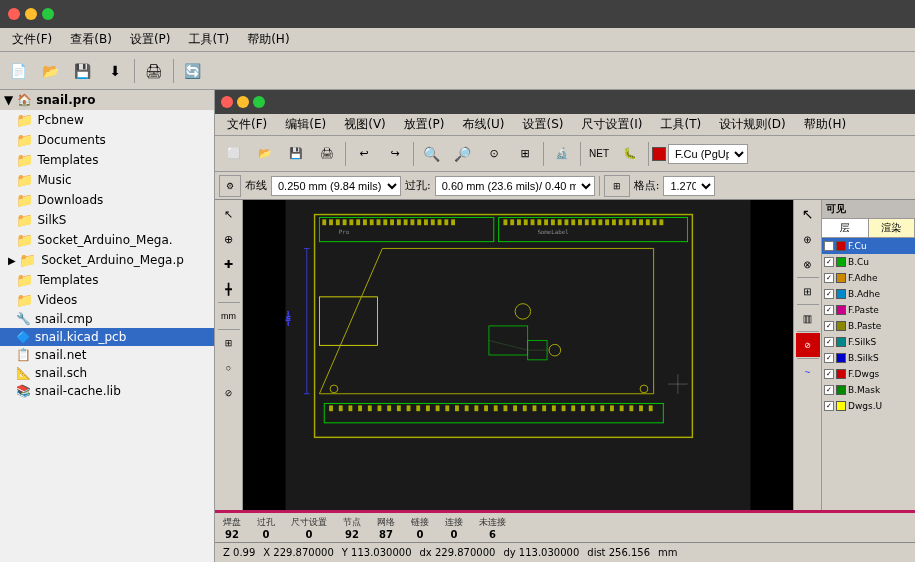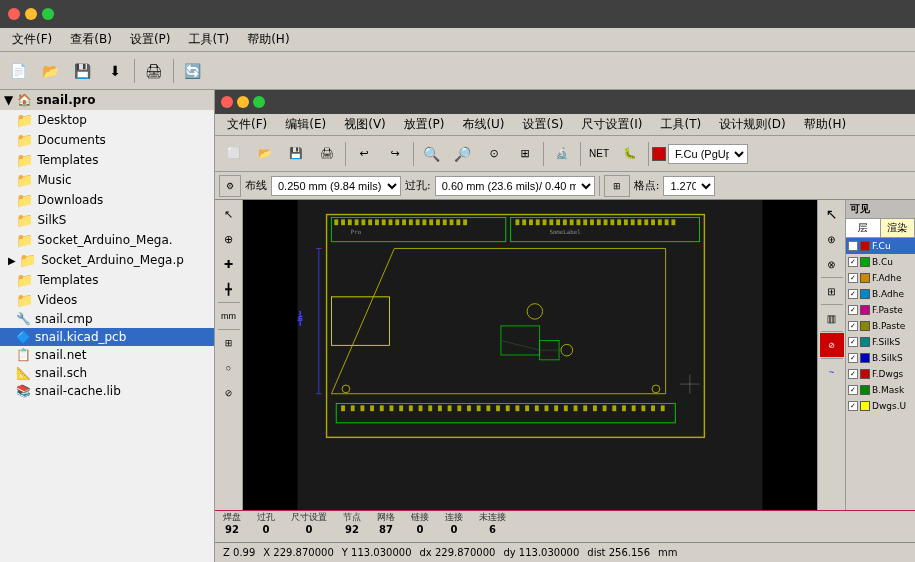--- a/index.html
+++ b/index.html
@@ -169,21 +169,21 @@
       overflow: hidden;
     }
 
     
     .pcb-svg {
       width: 100%; height: 100%;
     }
 
     
     .pcb-right-panel {
-      width: 70px;
+      width: 94px;
       background: #d4d0c8;
       border-left: 1px solid #999;
       display: flex; flex-direction: column;
       font-size: 10px;
     }
     .layers-header {
       display: flex; align-items: center;
       padding: 2px 4px;
       gap: 2px;
       background: #c0bdb8;
@@ -209,22 +209,22 @@
       min-height: 16px;
     }
     .layer-row.selected { background: #316ac5; color: #fff; }
     .layer-color { width: 10px; height: 10px; border: 1px solid #555; flex-shrink: 0; }
     .layer-name { font-size: 9px; overflow: hidden; text-overflow: ellipsis; white-space: nowrap; flex: 1; }
 
     
     .pcb-status {
       height: 32px;
       background: #d4d0c8;
-      border-top: 1px solid #be185d;
-      display: flex; align-items: flex-start;
+      border-top: 3px solid #be185d;
+      display: flex; align-items: center;
       padding: 0 8px;
       gap: 16px;
       font-size: 10px;
     }
     .stat-item { display: flex; flex-direction: column; align-items: center; }
     .stat-label { font-size: 9px; color: #333; }
     .stat-value { font-size: 10px; font-weight: bold; }
 
     
     .coord-bar {
@@ -289,21 +289,21 @@
 
   <div class="sidebar">
     <div class="sidebar-project">
       <span>▼</span>
       <span>🏠</span>
       <span>snail.pro</span>
     </div>
 
     <div class="tree-item">
       <span class="folder-icon">📁</span>
-      <span>Desktop</span>
+      <span>Pcbnew</span>
     </div>
     <div class="tree-item">
       <span class="folder-icon">📁</span>
       <span>Documents</span>
     </div>
     <div class="tree-item">
       <span class="folder-icon">📁</span>
       <span>Templates</span>
     </div>
     <div class="tree-item">

